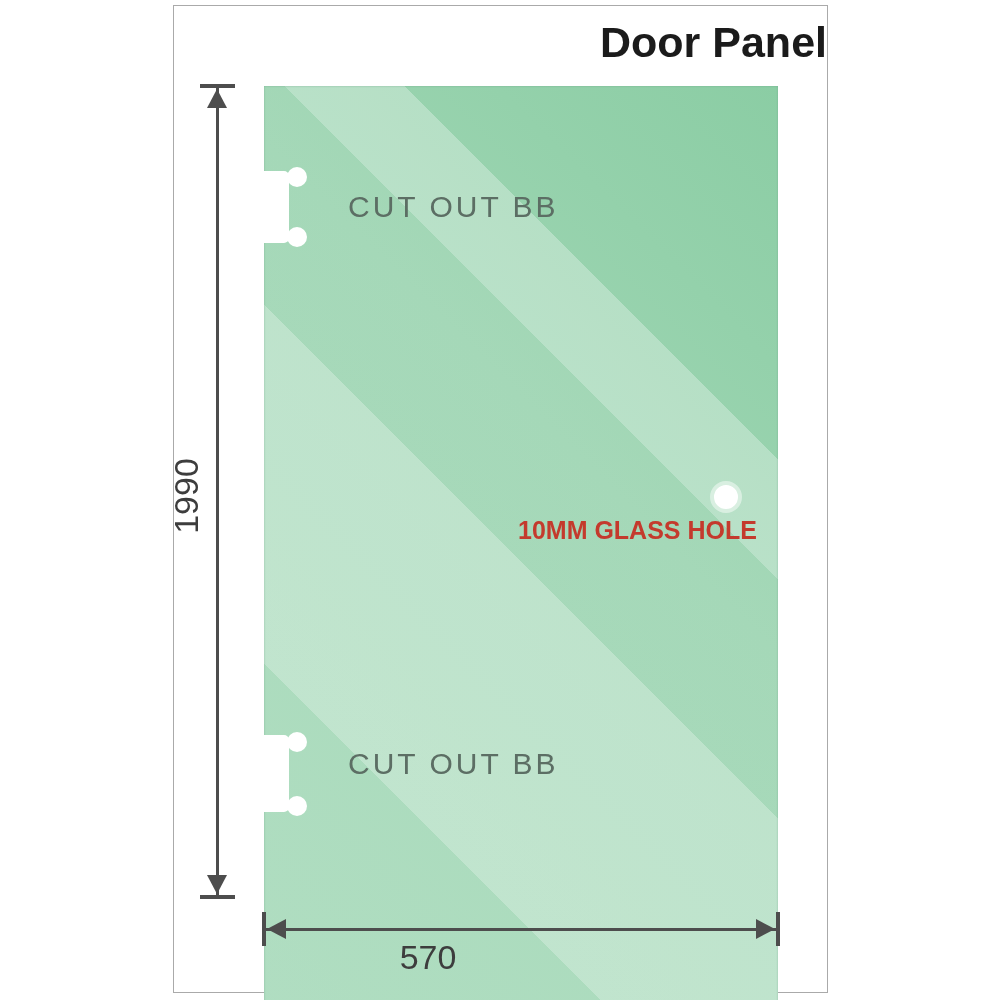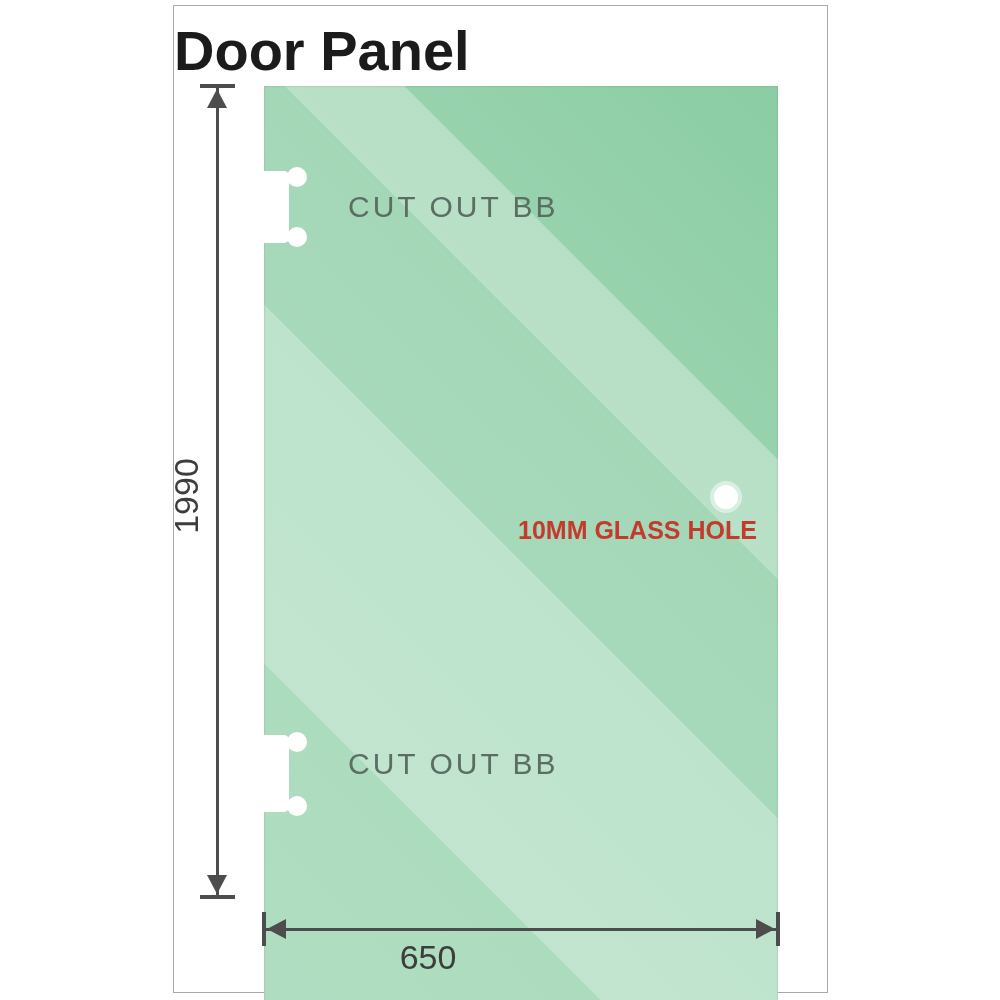--- a/index.html
+++ b/index.html
@@ -12,22 +12,22 @@
     --frame-border:#aaaaaa;
   }
   *{margin:0;padding:0;box-sizing:border-box;}
   html,body{width:1000px;height:1000px;background:#ffffff;
     font-family:"Liberation Sans", sans-serif;}
   .stage{position:relative;width:1000px;height:1000px;background:#fff;overflow:hidden;}
 
   .frame{position:absolute;left:173px;top:5px;width:655px;height:988px;
     background:#fff;border:1px solid var(--frame-border);}
 
-  .page-title{position:absolute;left:0;top:12px;width:100%;text-align:left;
-    font-size:56px;font-weight:700;color:var(--title);letter-spacing:0;}
+  .page-title{position:absolute;left:0;top:12px;width:100%;text-align:right;
+    font-size:43px;font-weight:700;color:var(--title);letter-spacing:0;}
 
   
   .glass-panel{position:absolute;left:90px;top:80px;width:514px;height:981px;
     background:
       linear-gradient(45deg,
         rgba(255,255,255,0.10) 0%,  rgba(255,255,255,0.10) 27%,
         rgba(255,255,255,0.32) 27%, rgba(255,255,255,0.32) 51%,
         rgba(255,255,255,0.08) 51%, rgba(255,255,255,0.08) 67%,
         rgba(255,255,255,0.30) 67%, rgba(255,255,255,0.30) 75%,
         rgba(255,255,255,0.00) 75%, rgba(255,255,255,0.00) 100%),
@@ -103,16 +103,16 @@
     <div class="dim vcap bottom"></div>
     <div class="arrow up"></div>
     <div class="arrow down"></div>
     <div class="height-value">1990</div>
 
     <div class="dim hline"></div>
     <div class="dim htick left"></div>
     <div class="dim htick right"></div>
     <div class="arrow left"></div>
     <div class="arrow right"></div>
-    <div class="width-value">650</div>
+    <div class="width-value">570</div>
 
   </div>
 </div>
 
 </body></html>

